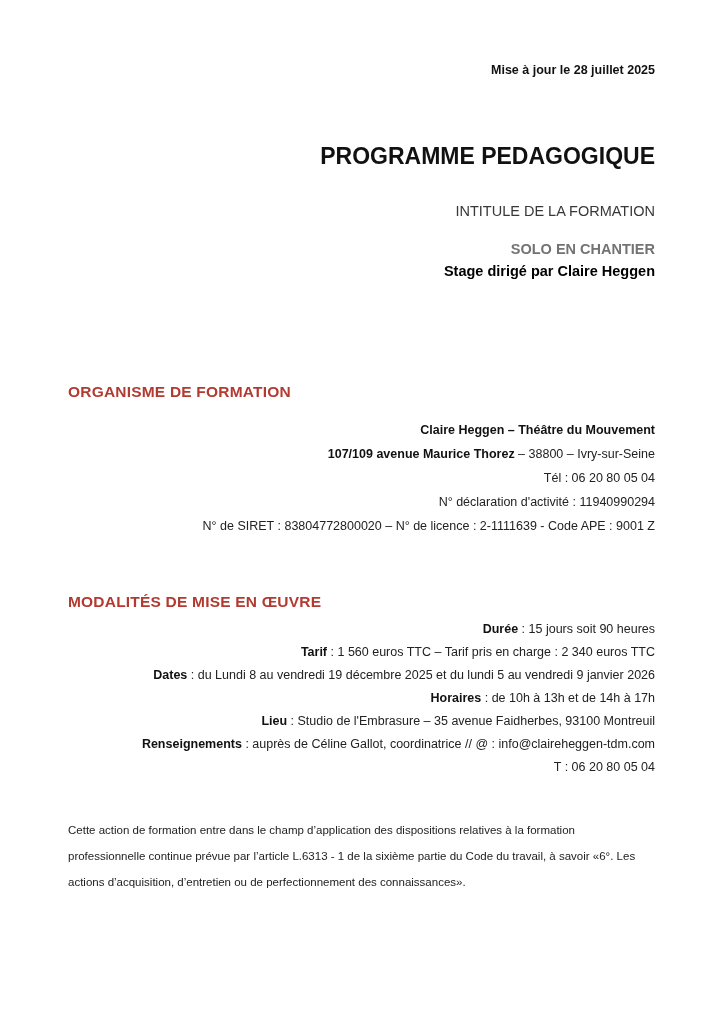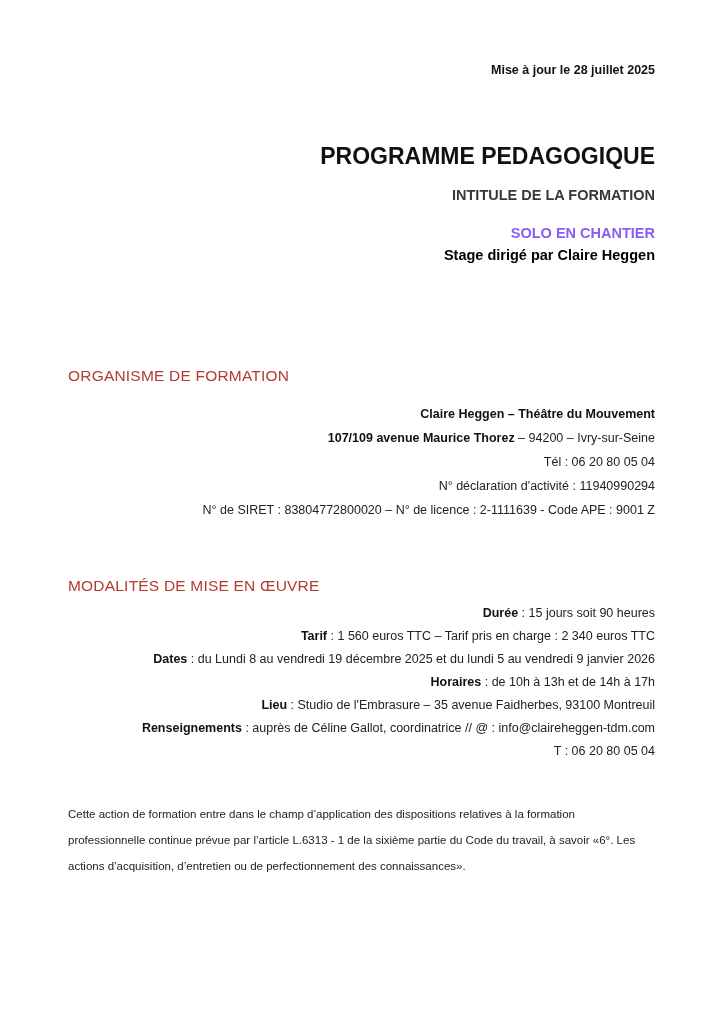--- a/index.html
+++ b/index.html
@@ -18,34 +18,34 @@
   
   .header { text-align: right; }
   .updated {
     font-size: 12.5px; font-weight: bold; line-height: 16px; color: #111;
   }
   .doc-title {
     margin-top: 64px;
     font-size: 23px; font-weight: bold; line-height: 28px; color: #111;
   }
   .subtitle {
-    margin-top: 16px;
-    font-size: 14.5px; font-weight: bold; line-height: 18px; color: #383838; text-align: right;
+    margin-top: 32px;
+    font-size: 14.5px; font-weight: normal; line-height: 18px; color: #383838; text-align: right;
   }
   .course-title {
     margin-top: 20px;
-    font-size: 14.5px; font-weight: bold; line-height: 18px; color: #8b5cf6;
+    font-size: 14.5px; font-weight: bold; line-height: 18px; color: #737373;
   }
   .director {
     margin-top: 4px;
     font-size: 14.5px; font-weight: bold; line-height: 18px; color: #000000;
   }
   
   .section-heading {
-    font-size: 15.5px; font-weight: normal; line-height: 20px;
+    font-size: 15.5px; font-weight: bold; line-height: 20px;
     color: #b23a31; letter-spacing: 0.2px; margin-top: 9px;
   }
   .section-organisme { margin-top: 102px; }
   .section-modalites { margin-top: 54px; }
   .lines { margin-top: 16px; text-align: right; }
   .section-modalites .lines { margin-top: 6px; }
   .line {
     font-size: 12.5px; line-height: 24px; color: #222;
     white-space: pre-wrap;
   }
@@ -67,21 +67,21 @@
     <h1 class="doc-title">PROGRAMME PEDAGOGIQUE</h1>
     <p class="subtitle">INTITULE DE LA FORMATION</p>
     <p class="course-title">SOLO EN CHANTIER</p>
     <p class="director">Stage dirigé par Claire Heggen</p>
   </div>
 
   <div class="section-organisme">
     <h2 class="section-heading">ORGANISME DE FORMATION</h2>
     <div class="lines">
       <p class="line"><span class="b">Claire Heggen – Théâtre du Mouvement</span><span></span></p>
-      <p class="line"><span class="b">107/109 avenue Maurice Thorez</span><span> – 94200 – Ivry-sur-Seine</span></p>
+      <p class="line"><span class="b">107/109 avenue Maurice Thorez</span><span> – 38800 – Ivry-sur-Seine</span></p>
       <p class="line"><span class="b"></span><span>Tél : 06 20 80 05 04</span></p>
       <p class="line"><span class="b"></span><span>N° déclaration d'activité : 11940990294</span></p>
       <p class="line"><span class="b"></span><span>N° de SIRET : 83804772800020 – N° de licence : 2-1111639 - Code APE : 9001 Z</span></p>
     </div>
   </div>
 
   <div class="section-modalites">
     <h2 class="section-heading">MODALITÉS DE MISE EN ŒUVRE</h2>
     <div class="lines">
       <p class="line"><span class="b">Durée</span><span> : 15 jours soit 90 heures</span></p>

